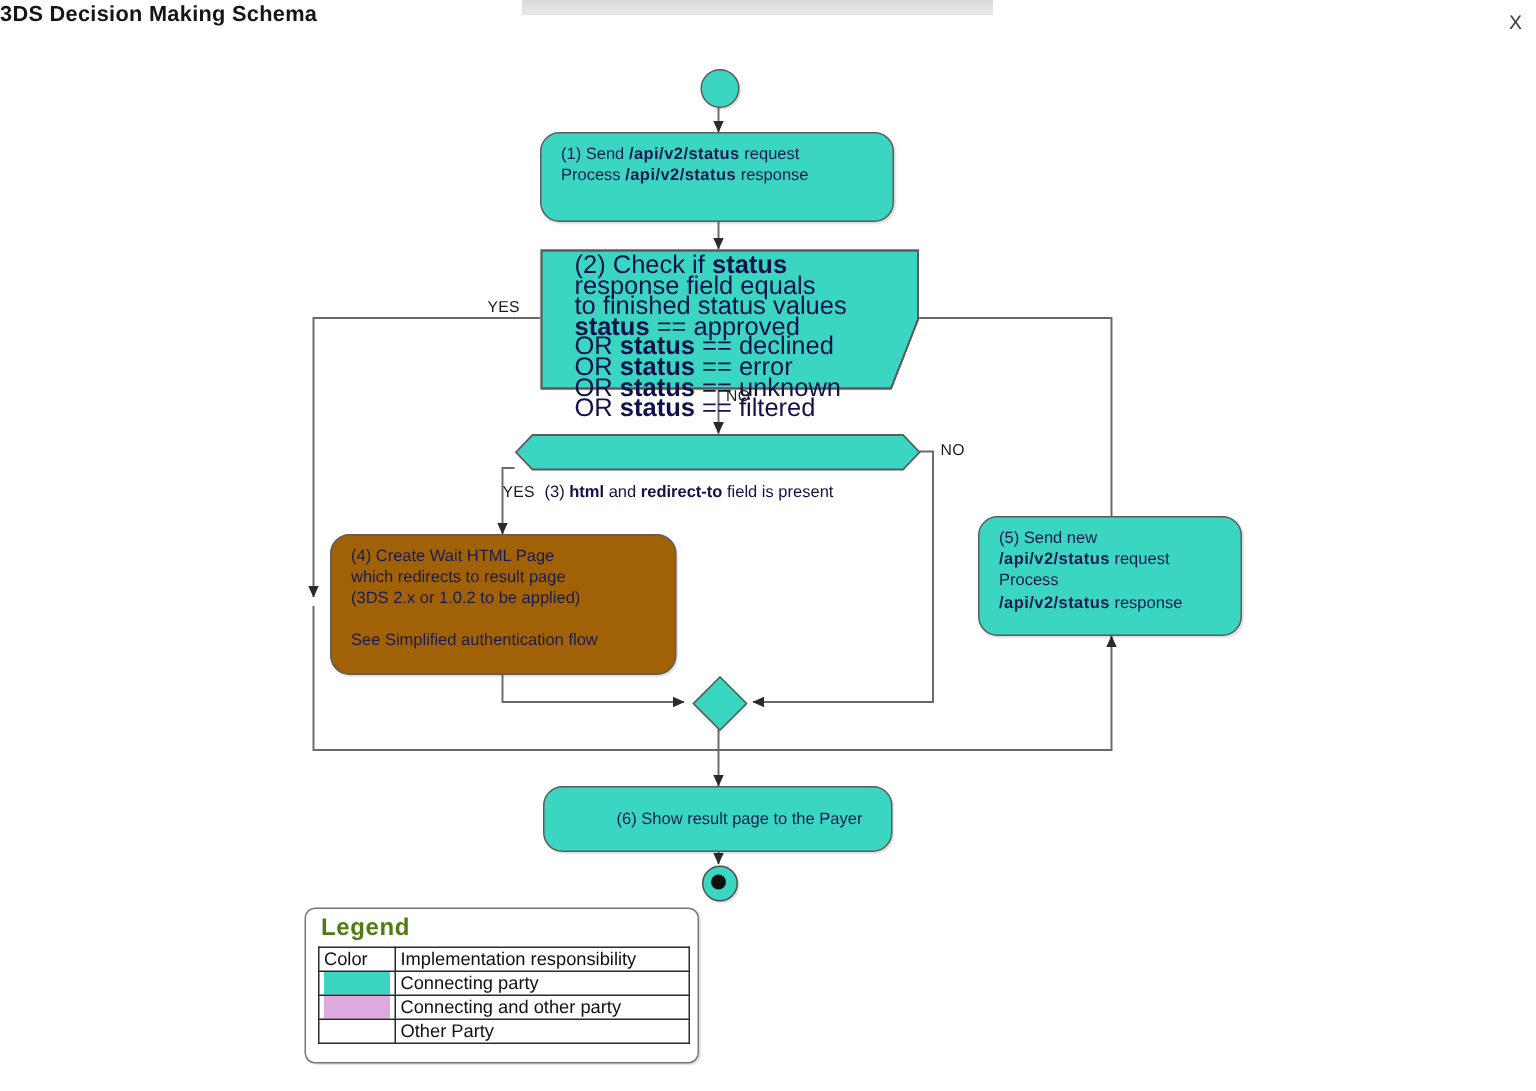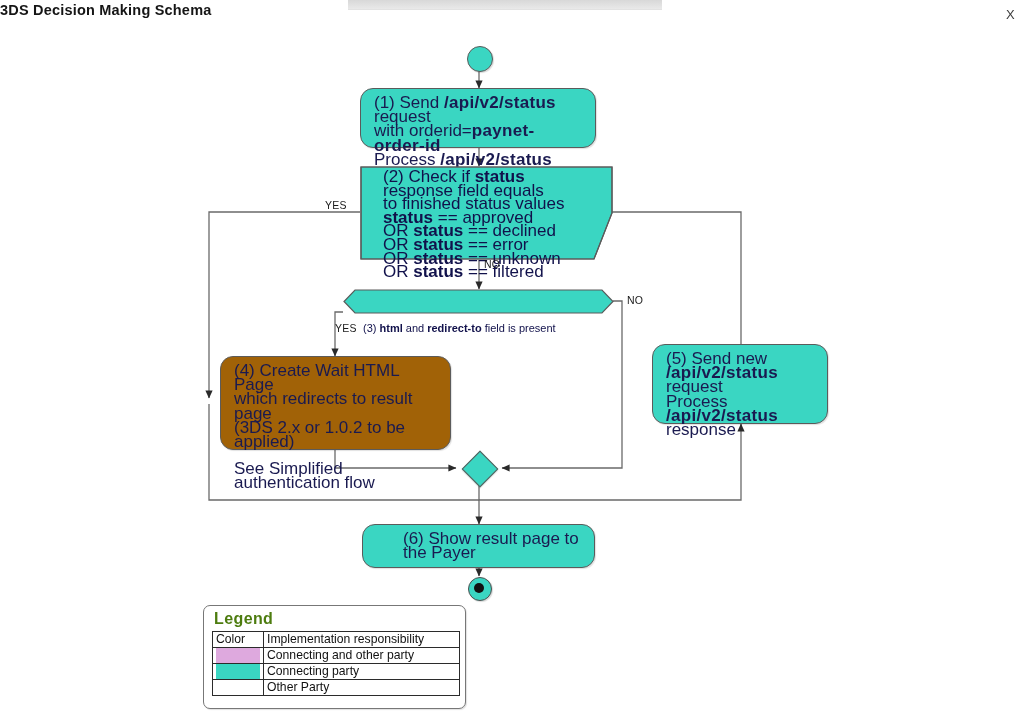--- a/index.html
+++ b/index.html
@@ -74,21 +74,21 @@
   }
   
   .node {
     position: absolute;
     box-sizing: border-box;
   }
   .rounded-box {
     border: 1.2px solid #5b5b5b;
     border-radius: 13px;
     color: #1a1a50;
-    font-size: 17px;
+    font-size: 11px;
     line-height: 14.2px;
     padding: 7px 11px 7px 13px;
     box-shadow: 1px 1px 1px rgba(0,0,0,0.12);
   }
   .teal { background: #3ad6c2; }
   .purple { background: #a16207; }
   .rounded-box b { font-weight: bold; letter-spacing: 0.3px; }
 
   .hexbox {
     color: #11114b;
@@ -219,23 +219,20 @@
 
       <path d="M479,558 L479,576" marker-end="url(#ah)"></path>
     </g>
   </svg>
 
   <div class="start-node" style="left:467px; top:46px;"></div>
 
   <div class="node rounded-box teal" style="left:360px; top:88px; width:236px; height:60px;">
     <div>
       (1) Send <b>/api/v2/status</b> request
-    </div>
-    <div>
-      with orderid=<b>paynet-order-id</b>
     </div>
     <div>
       Process <b>/api/v2/status</b> response
     </div>
   </div>
 
   <div class="hex-wrap" style="left:360px; top:166px; width:253px; height:94px;">
     <svg class="hexbg" width="253" height="94" viewBox="0 0 253 94">
       <polygon points="1,1 252,1 252,47 234,93 1,93 1,1" fill="#3ad6c2" stroke="#5b5b5b" stroke-width="1.2"></polygon>
       <polygon points="1,1 252,1 252,47 234,93 1,93 1,1" fill="none" stroke="#5b5b5b" stroke-width="1.2"></polygon>
@@ -291,29 +288,29 @@
   <div class="legend">
     <div class="legend-title">Legend</div>
     <table class="legend-table">
       <tbody>
           <tr>
         <td class="color-head">Color</td>
         <td>Implementation responsibility</td>
       </tr>
       <tr>
         <td class="swatch-cell">
+          <span class="sw" id="sw0" style="background:#3ad6c2;"></span>
+        </td>
+        <td>Connecting party</td>
+      </tr>
+      <tr>
+        <td class="swatch-cell">
           <span class="sw" id="sw1" style="background:#dea9de;"></span>
         </td>
         <td>Connecting and other party</td>
-      </tr>
-      <tr>
-        <td class="swatch-cell">
-          <span class="sw" id="sw0" style="background:#3ad6c2;"></span>
-        </td>
-        <td>Connecting party</td>
       </tr>
       <tr>
         <td class="swatch-cell">
           <span class="sw" id="sw2" style="background:#ffffff;"></span>
         </td>
         <td>Other Party</td>
       </tr>
     </tbody>
       </table>
   </div>

